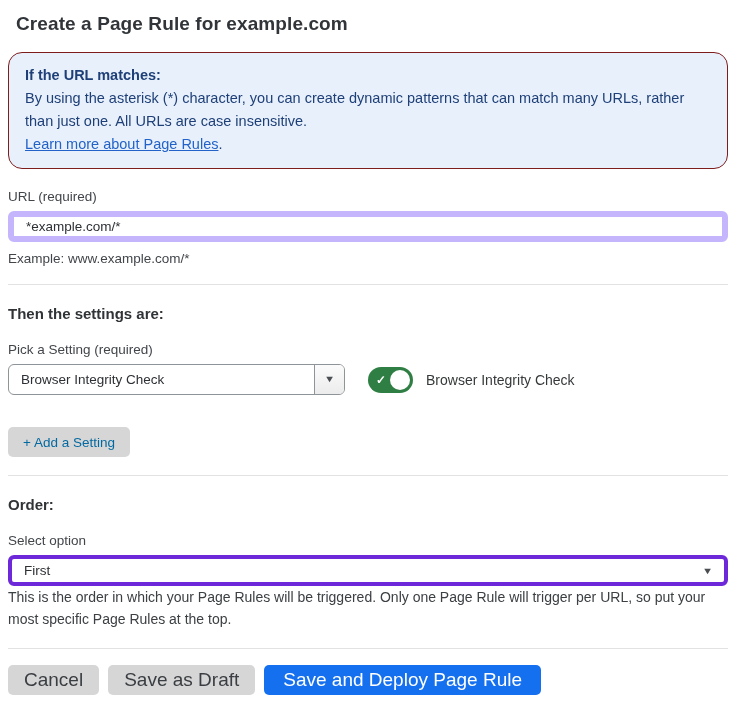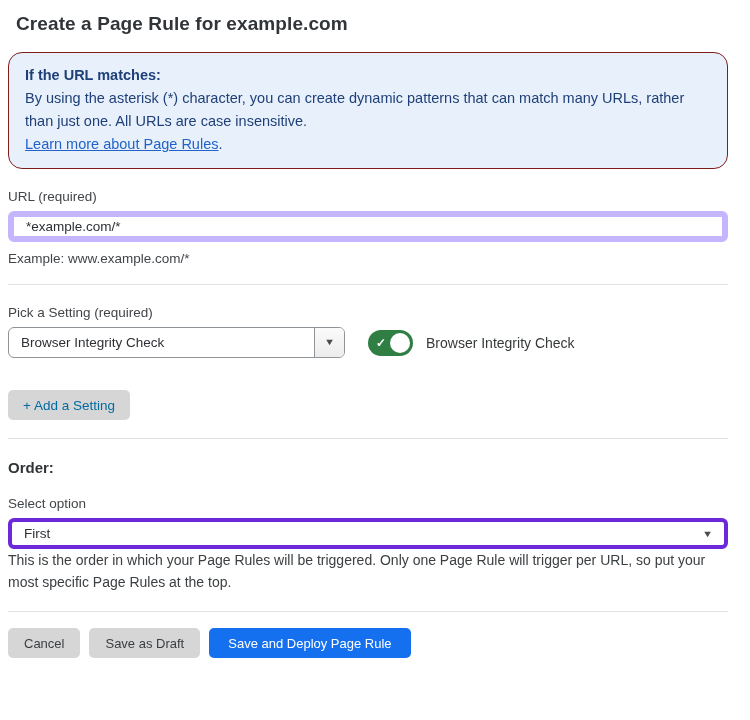--- a/index.html
+++ b/index.html
@@ -99,21 +99,21 @@
   }
   .select-full .caret { position: absolute; right: 12px; top: 50%; transform: translateY(-50%) scaleX(1.25); }
 
   .help-text {
     font-size: 14px; color: #3c4043; line-height: 22px; 
   }
 
   .footer { display: flex; gap: 9px; margin-top: 16px; }
   .btn {
     height: 30px; border: none; border-radius: 5px;
-    font-size: 13px; font-family: "Liberation Sans", sans-serif;
+    font-size: 19px; font-family: "Liberation Sans", sans-serif;
     cursor: pointer; white-space: nowrap;
   }
   .btn-gray { background: #d6d6d6; color: #3a3e42; padding: 0 16px; }
   .btn-primary { background: #1570ef; color: #ffffff; padding: 0 19px; }
 </style>
 </head>
 <body>
 
 <div class="container">
 
@@ -124,20 +124,21 @@
     <p class="info-body">By using the asterisk (*) character, you can create dynamic patterns that can match many URLs, rather than just one. All URLs are case insensitive.</p>
     <div><a>Learn more about Page Rules</a><span>.</span></div>
   </div>
 
   <div class="field-label">URL (required)</div>
   <input class="text-input" type="text" value="*example.com/*" style="">
   <div class="example-text">Example: www.example.com/*</div>
 
   <hr class="divider">
 
+  <h2 class="section-heading">Then the settings are:</h2>
 
   <div class="field-label">Pick a Setting (required)</div>
   <div class="setting-row">
     <div class="dropdown">
       <div class="dropdown-value">Browser Integrity Check</div>
       <div class="dropdown-arrow-seg">
         <span class="caret">▼</span>
       </div>
     </div>
     <div class="toggle">

